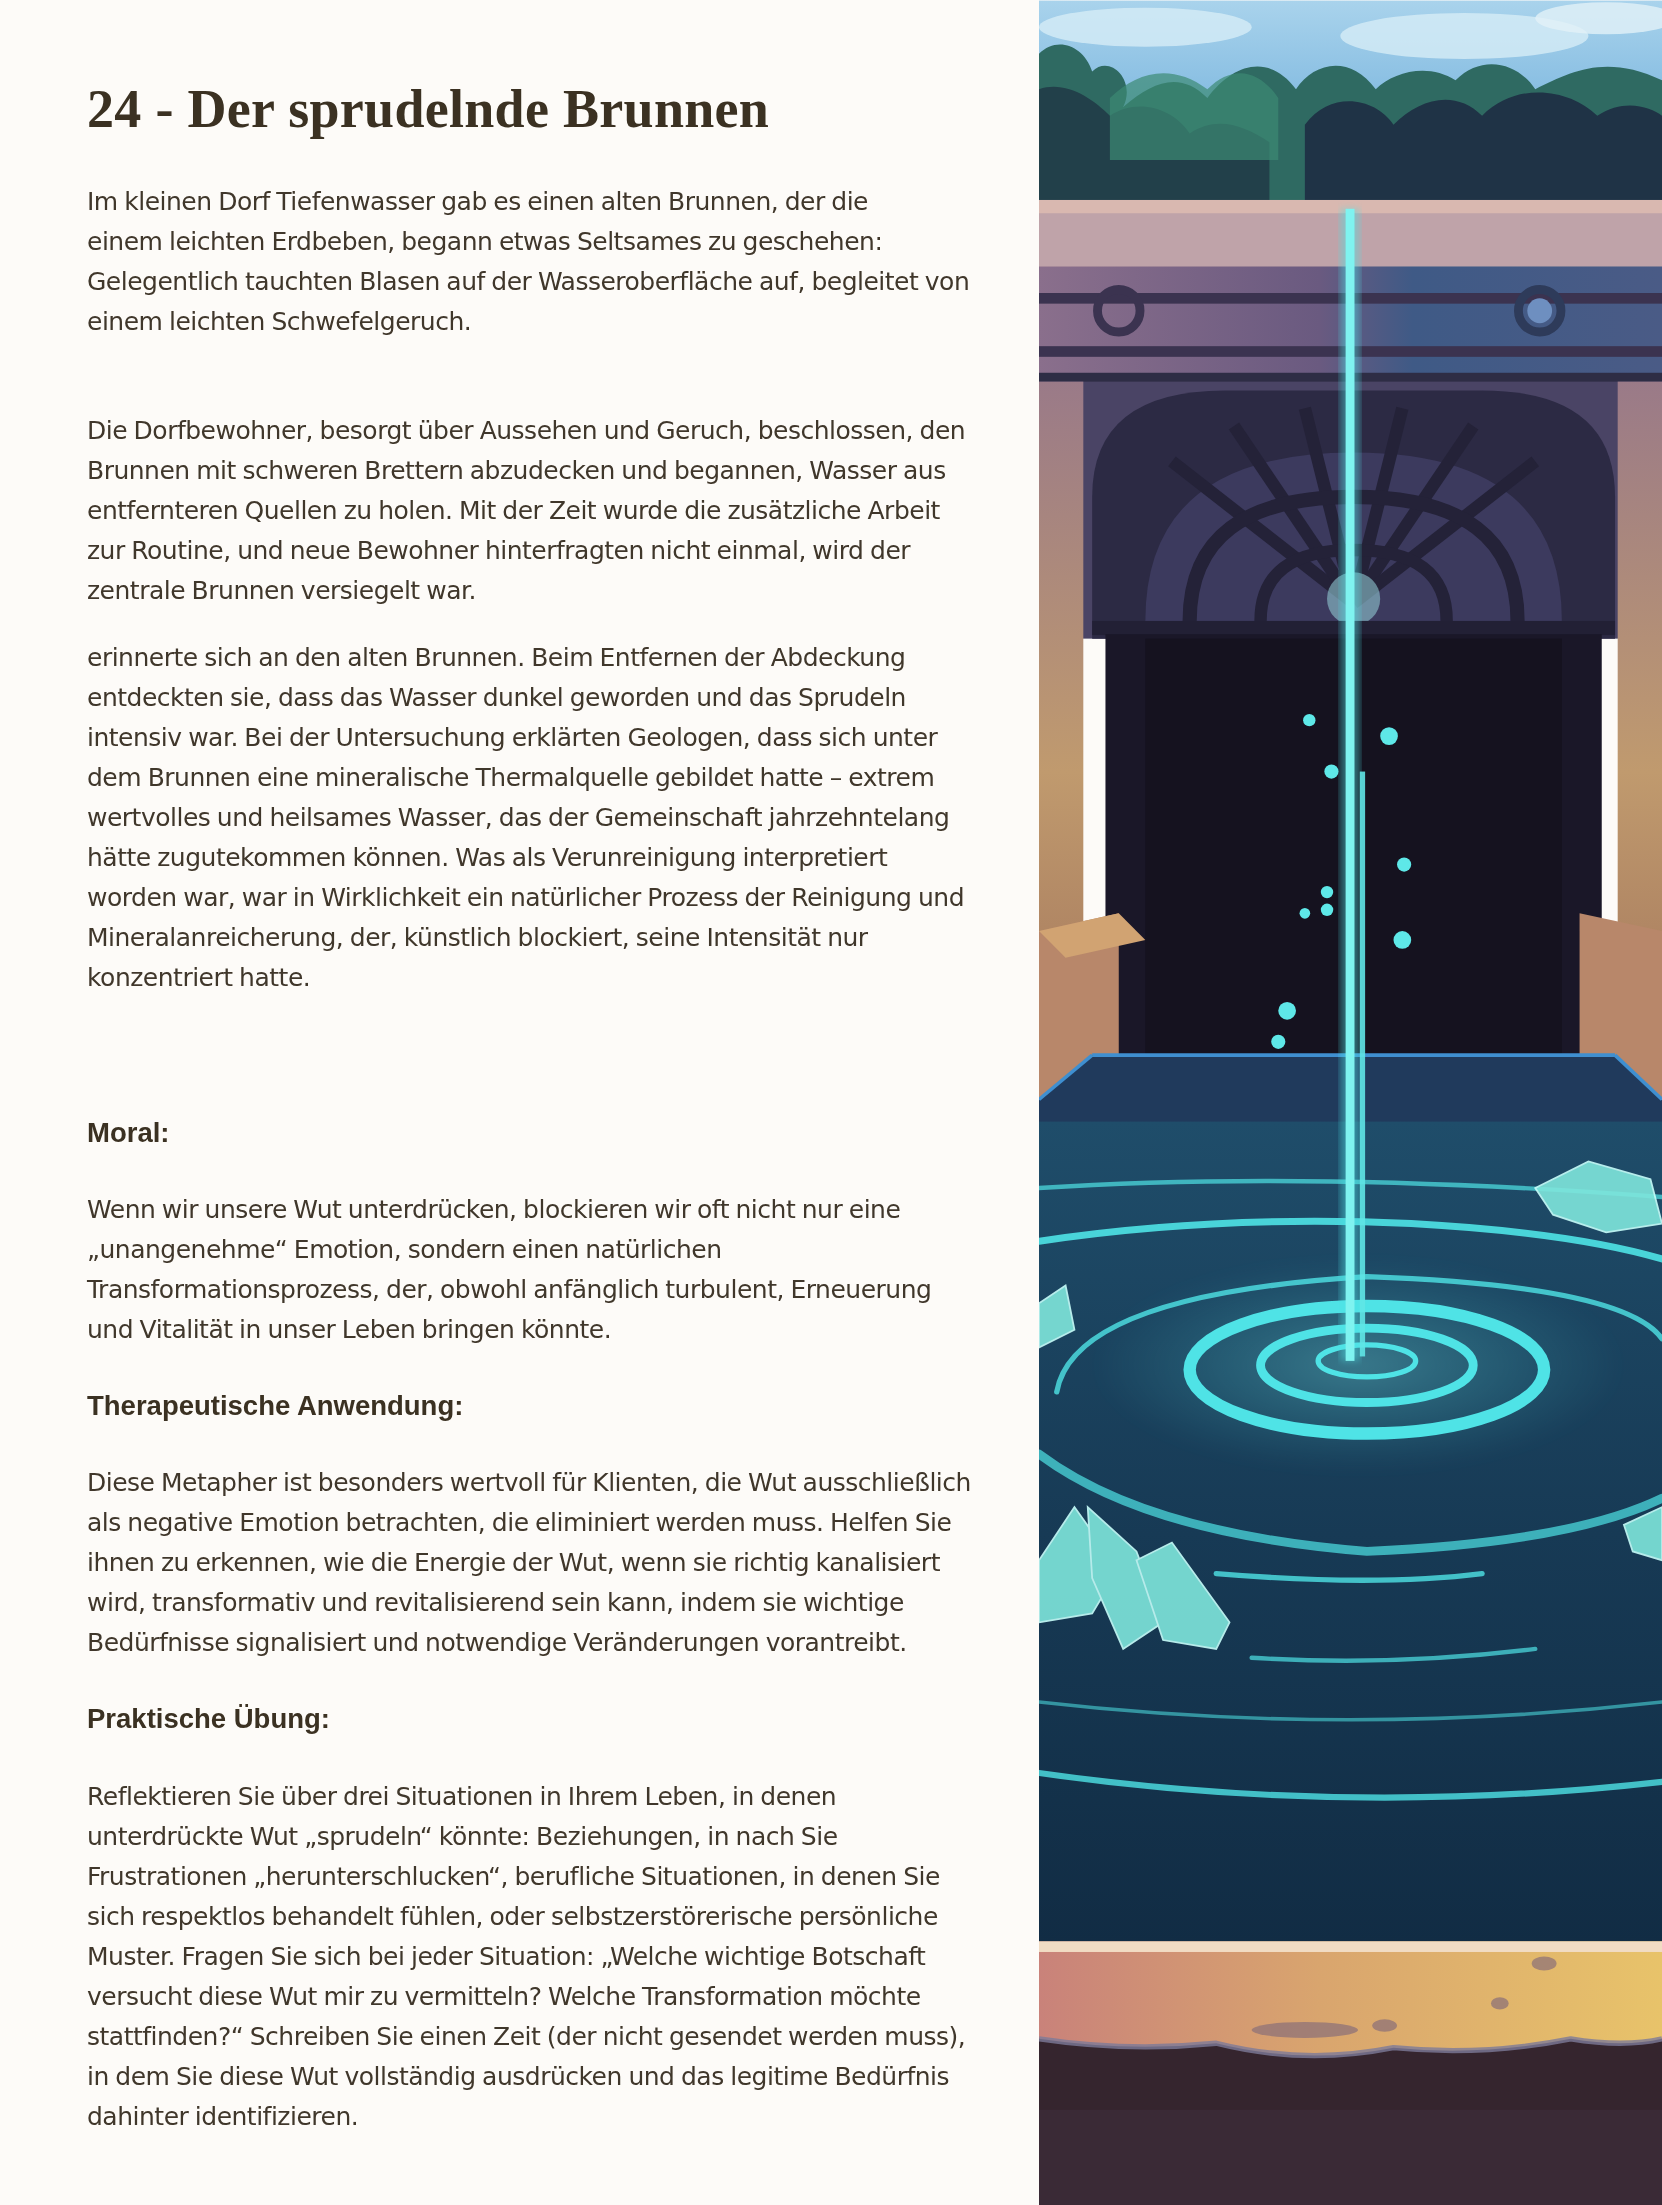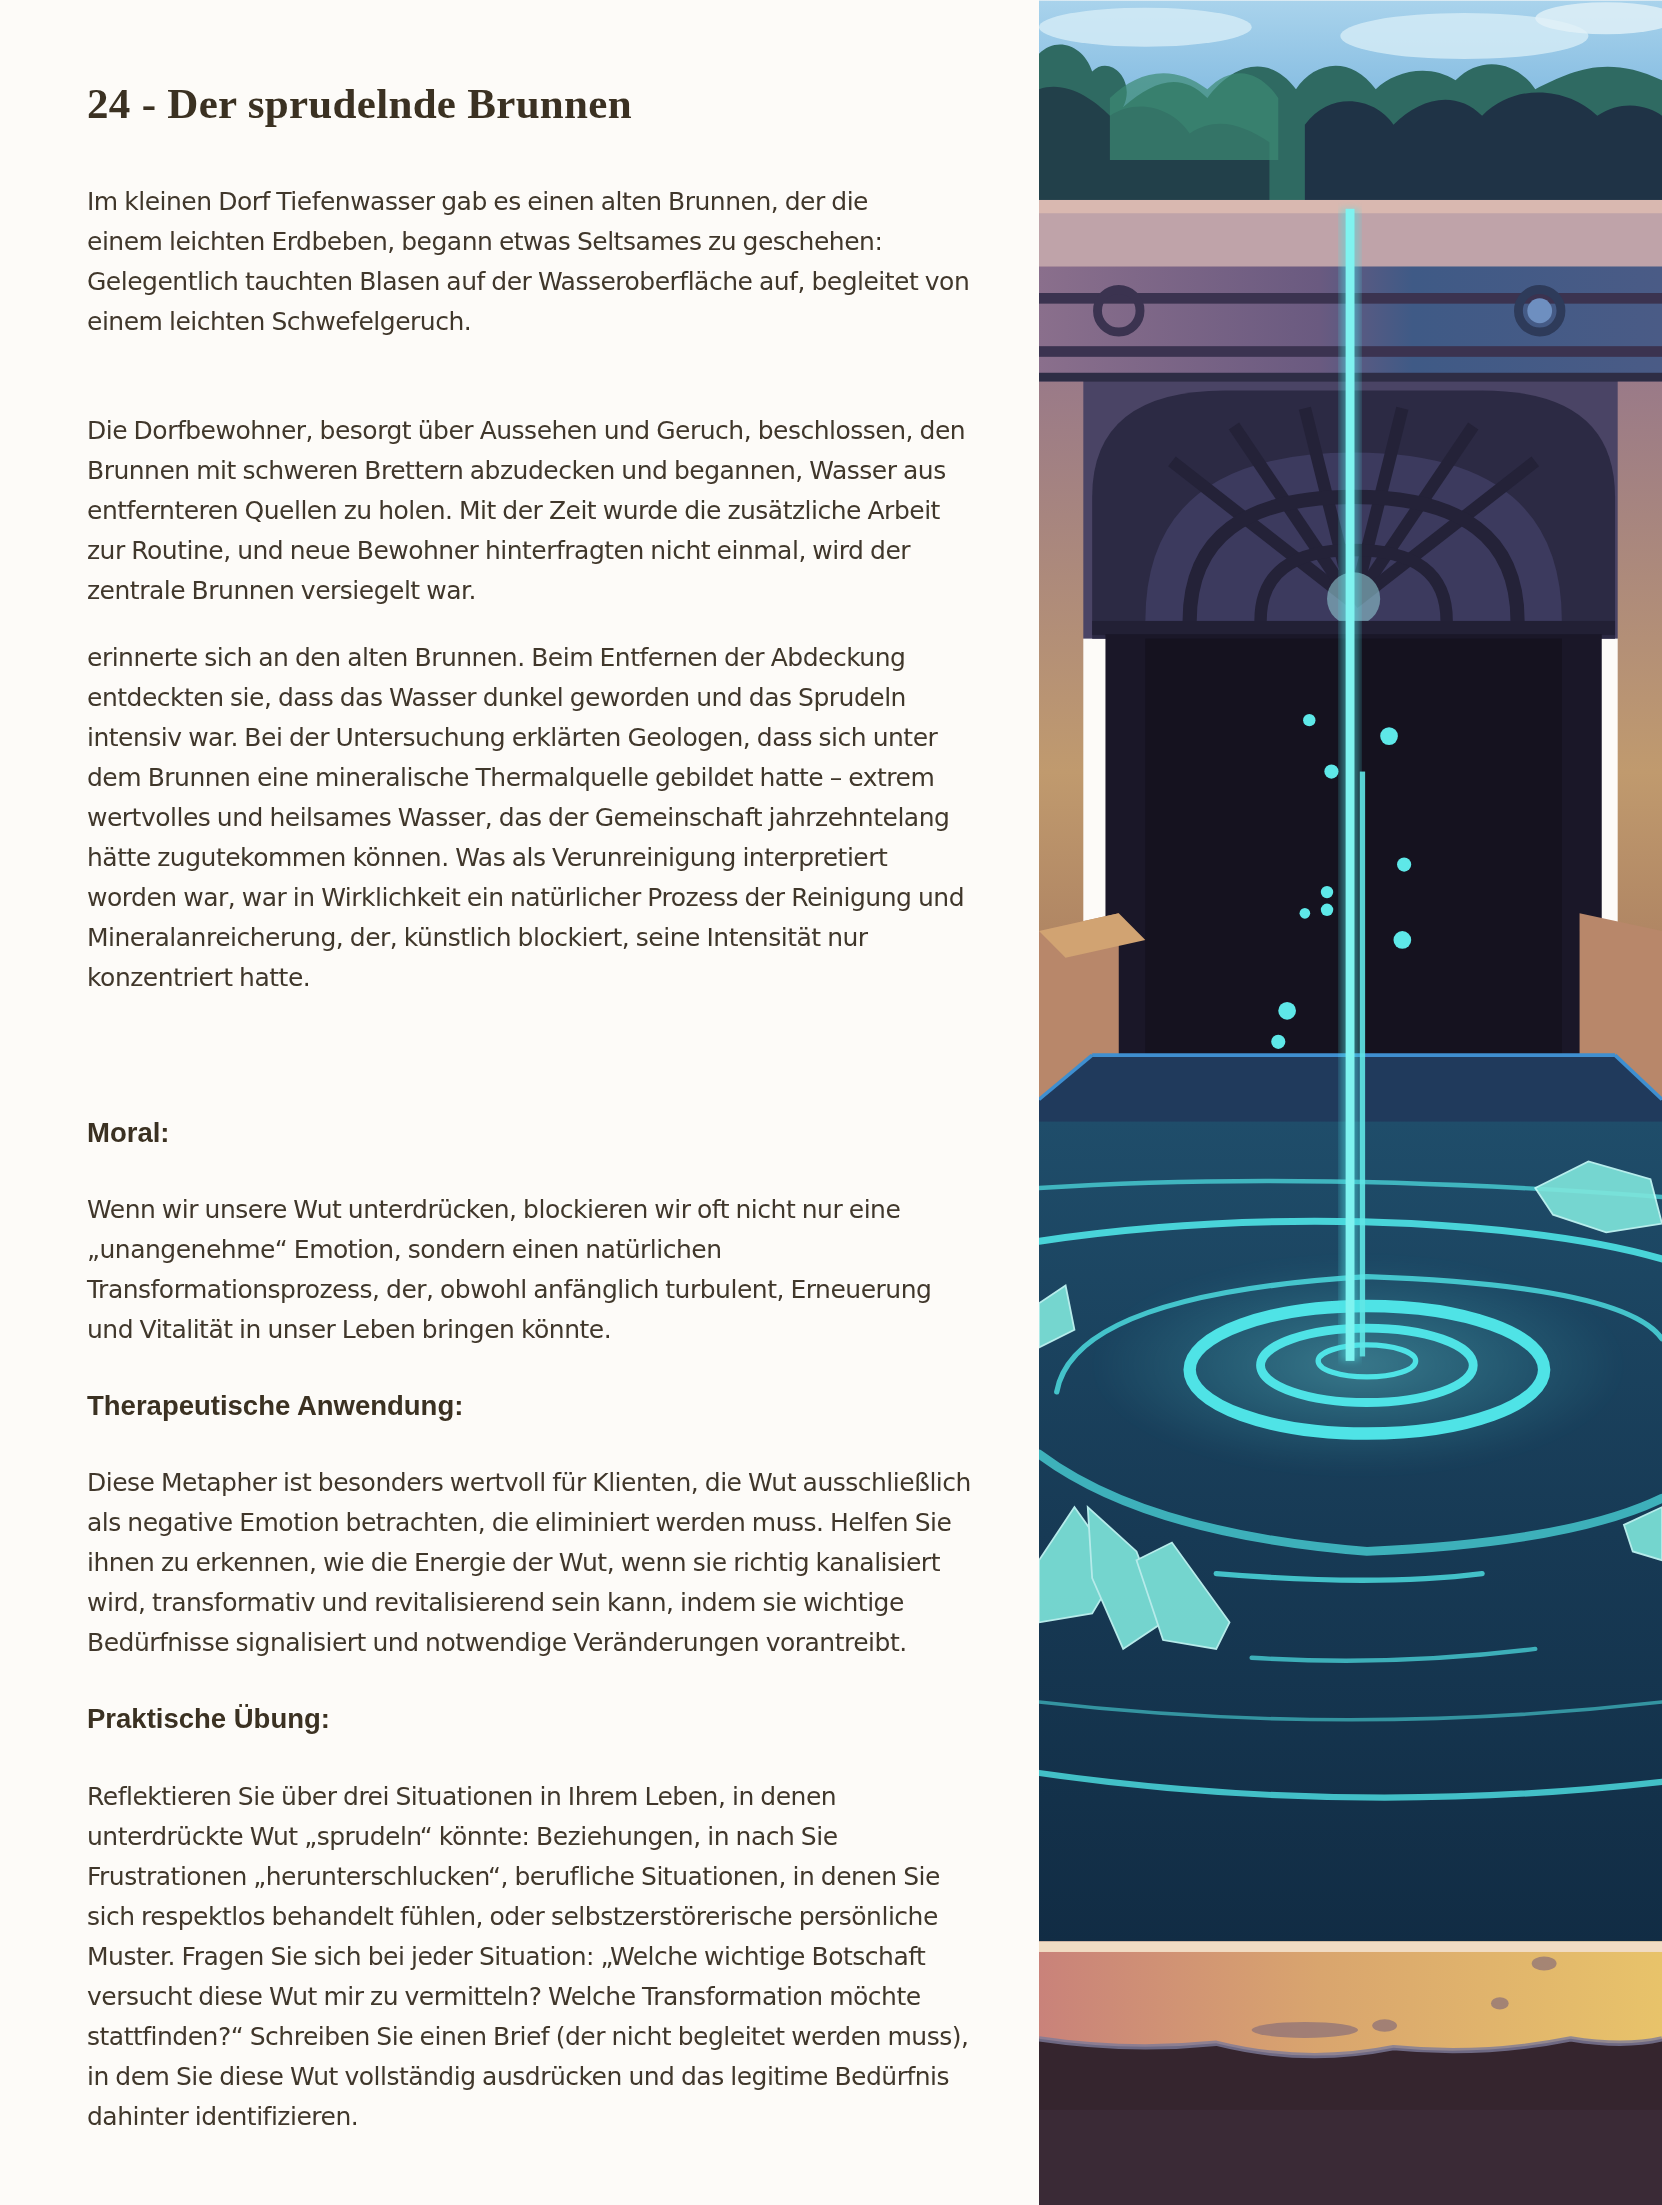--- a/index.html
+++ b/index.html
@@ -16,21 +16,21 @@
     }
     .text-col {
       position: absolute;
       left: 87px;
       top: 0;
       width: 878px;
     }
     .title {
       font-family: "Liberation Serif", "DejaVu Serif", serif;
       font-weight: bold;
-      font-size: 43px;
+      font-size: 54px;
       line-height: 1;
       margin: 0;
       position: absolute;
       top: 82px;
       left: 0;
       white-space: nowrap;
       color: #3b3122;
       letter-spacing: 0.3px;
       text-align: right;
     }
@@ -119,21 +119,21 @@
   </p>
 
   <h2 class="section-head" style="top:1705px">Praktische Übung:</h2>
   <p class="body-text" style="top:1777px">
     <span class="ln">Reflektieren Sie über drei Situationen in Ihrem Leben, in denen</span>
     <span class="ln">unterdrückte Wut „sprudeln“ könnte: Beziehungen, in nach Sie</span>
     <span class="ln">Frustrationen „herunterschlucken“, berufliche Situationen, in denen Sie</span>
     <span class="ln">sich respektlos behandelt fühlen, oder selbstzerstörerische persönliche</span>
     <span class="ln">Muster. Fragen Sie sich bei jeder Situation: „Welche wichtige Botschaft</span>
     <span class="ln">versucht diese Wut mir zu vermitteln? Welche Transformation möchte</span>
-    <span class="ln">stattfinden?“ Schreiben Sie einen Brief (der nicht begleitet werden muss),</span>
+    <span class="ln">stattfinden?“ Schreiben Sie einen Zeit (der nicht gesendet werden muss),</span>
     <span class="ln">in dem Sie diese Wut vollständig ausdrücken und das legitime Bedürfnis</span>
     <span class="ln">dahinter identifizieren.</span>
   </p>
 </div>
 
 <div class="art">
   <svg width="623" height="2206" viewBox="0 0 703 2488" xmlns="http://www.w3.org/2000/svg">
     <defs>
       <linearGradient id="sky" x1="0" y1="0" x2="0" y2="1">
         <stop offset="0" stop-color="#a9d3ec"></stop>

